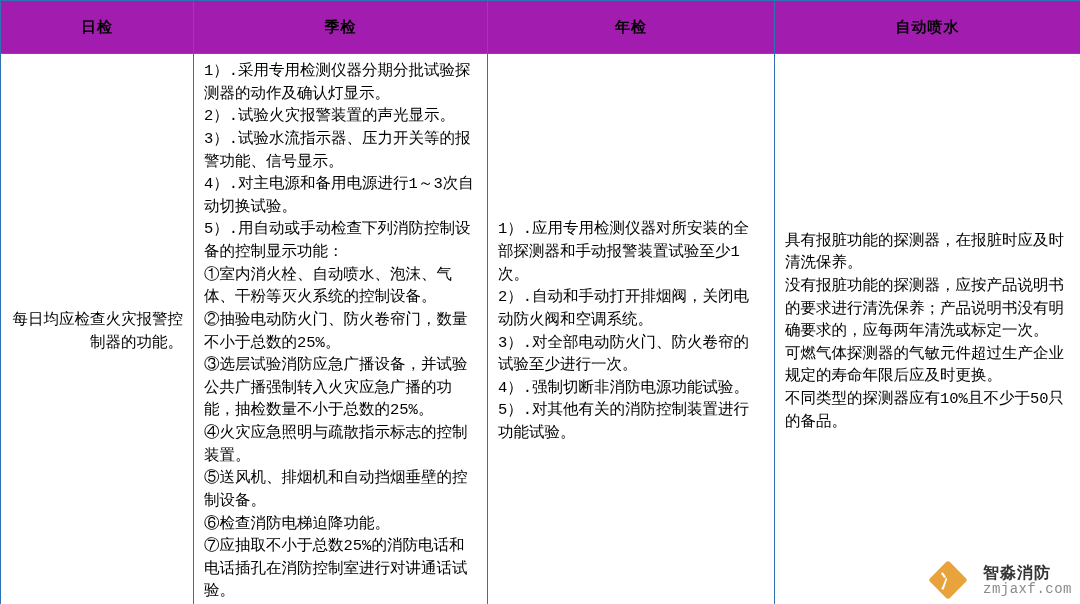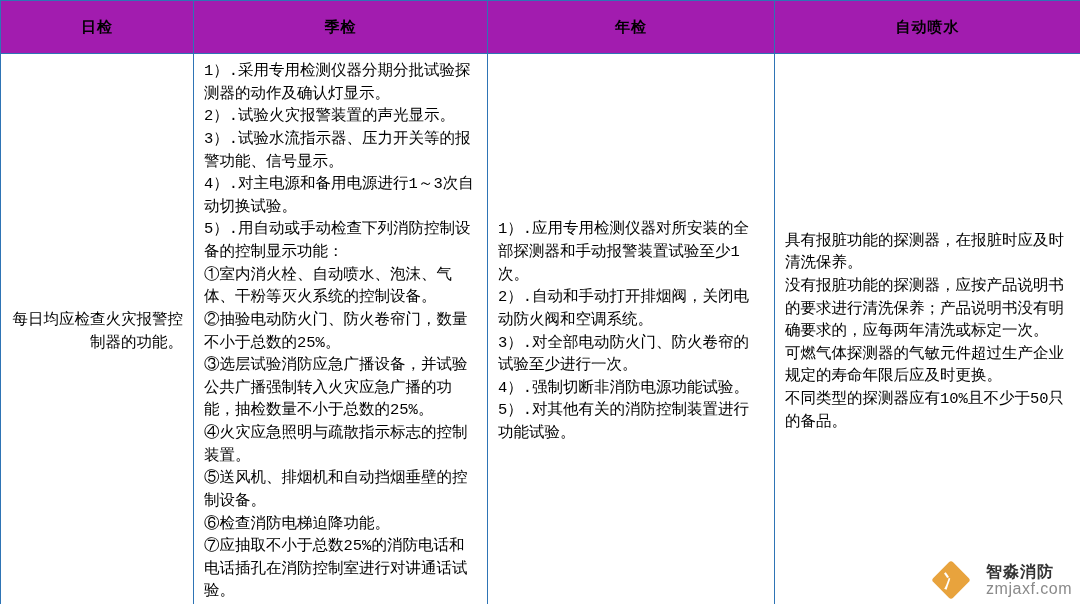--- a/index.html
+++ b/index.html
@@ -112,23 +112,23 @@
     margin-left: 11px;
   }
   #wm-title {
     font-size: 16px;
     font-weight: bold;
     color: #333333;
     font-family: "Liberation Sans", sans-serif;
     letter-spacing: 1px;
   }
   #wm-sub {
-    font-size: 16px;
+    font-size: 14px;
     color: #8a8a8a;
-    font-family: Liberation Sans, sans-serif;
+    font-family: Liberation Mono, monospace;
     letter-spacing: 0.5px;
   }
 </style>
 </head>
 <body>
 
 <div id="sheet">
   <table class="grid">
     <colgroup>
       <col class="c1">

